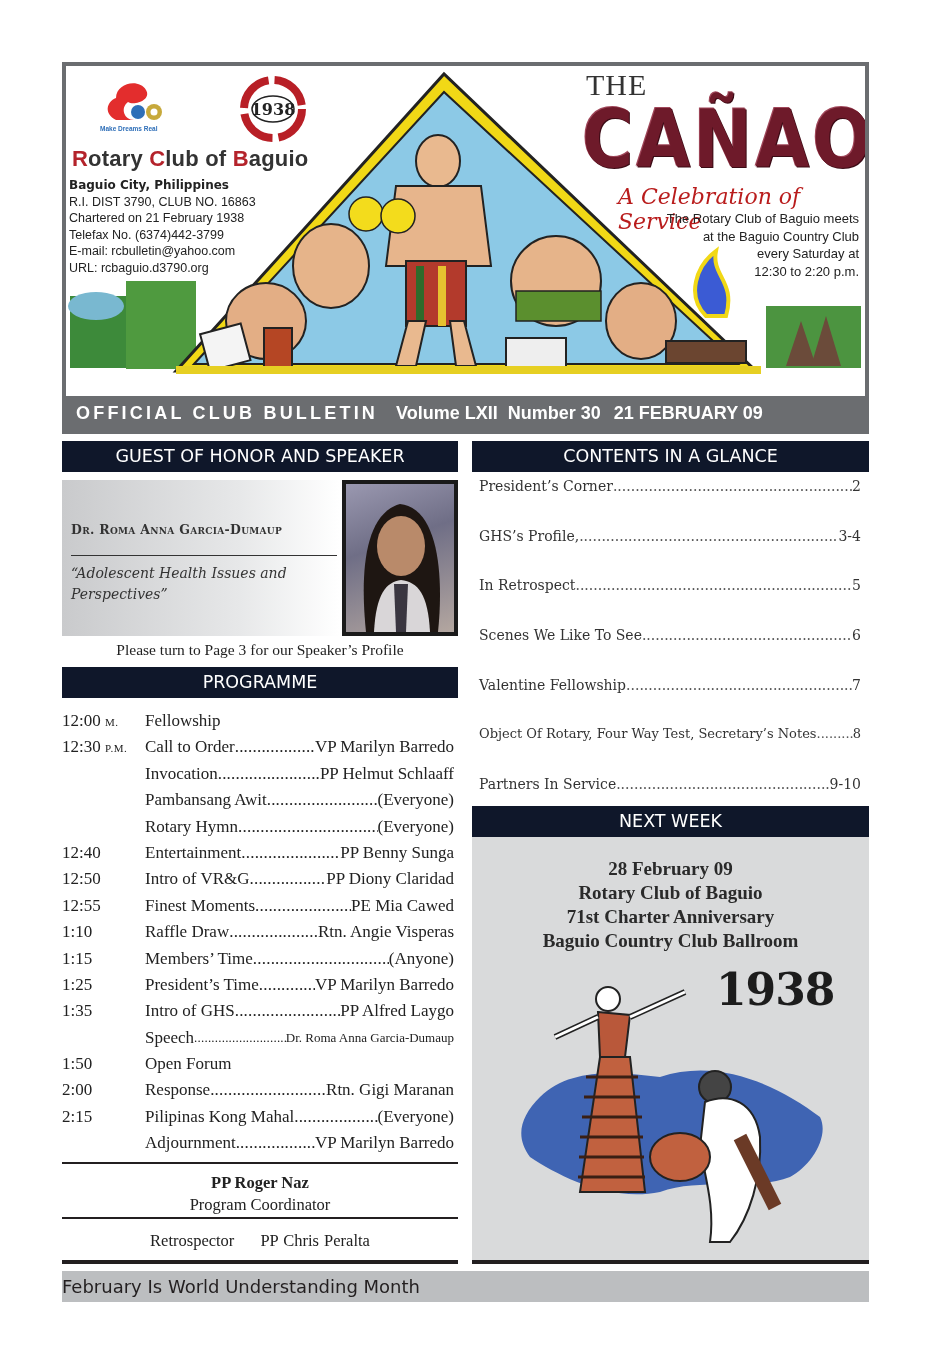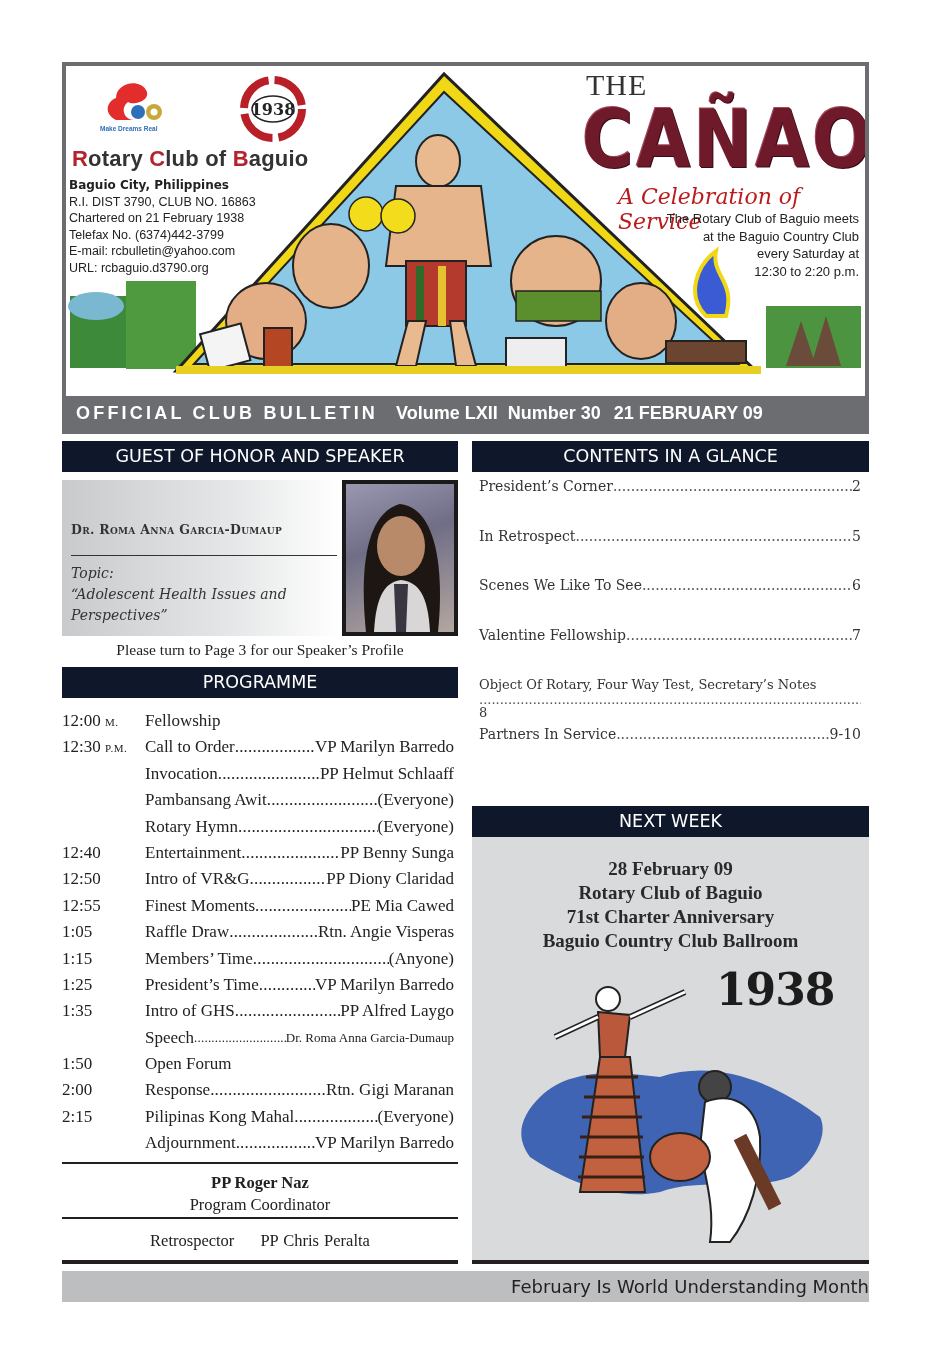--- a/index.html
+++ b/index.html
@@ -83,31 +83,31 @@
   .retro { position: absolute; left: 62px; top: 1231px; width: 396px; text-align: center; font-family: "Liberation Serif", serif; font-size: 16.5px; color: #222; word-spacing: 1px; }
   .retro span + span { margin-left: 26px; }
 
   
   .contents { position: absolute; left: 472px; top: 472px; width: 397px; font-family: "DejaVu Serif", serif; font-size: 14px; color: #333; }
   .toc-row { display: flex; height: 49.7px; padding: 6px 8px 0 7px; white-space: nowrap; }
   .toc-row .t { flex: none; }
   .toc-row .dots { flex: 1; overflow: hidden; color: #555; }
   .toc-row .dots::before { content: "..........................................................................................................................."; }
   .toc-row .p { flex: none; }
-  .toc-row.small { font-size: 13px; flex-direction: column; }
+  .toc-row.small { font-size: 13px; }
 
   
   .nextweek-box { position: absolute; left: 472px; top: 837px; width: 397px; height: 424px; background: #d9dadb; }
   .nw-text { position: absolute; left: 0; top: 20px; width: 397px; text-align: center; font-family: "Liberation Serif", serif; font-weight: bold; font-size: 19px; line-height: 24px; color: #2a2a2a; }
   .nw-year { position: absolute; left: 244px; top: 127px; font-family: "DejaVu Serif", serif; font-weight: bold; font-size: 44px; color: #1c1c1c; letter-spacing: -1px; }
   .nw-art { position: absolute; left: 28px; top: 140px; width: 340px; height: 280px; }
 
   .footer-bar {
     position: absolute; left: 62px; top: 1271px; width: 807px; height: 31px; background: #bcbec0;
-    text-align: right; font-family: "DejaVu Sans", sans-serif; font-size: 18px; line-height: 31px; color: #231f20;
+    text-align: left; font-family: "DejaVu Sans", sans-serif; font-size: 18px; line-height: 31px; color: #231f20;
   }
 </style>
 </head>
 <body>
 
 <div class="masthead">
   <div class="mast-inner">
 
     <svg class="mural" viewBox="0 0 799 336">
 
@@ -195,21 +195,20 @@
     <span>21 FEBRUARY 09</span>
   </div>
 </div>
 
 <div class="sec-head" style="left:62px; top:441px; width:396px;">GUEST OF HONOR AND SPEAKER</div>
 
 <div class="ghs-box">
   <div class="ghs-name">Dr. Roma Anna Garcia-Dumaup</div>
   <div class="ghs-rule"></div>
   <div class="ghs-topic">
-    <div>Topic:</div>
     <div>“Adolescent Health Issues and Perspectives”</div>
   </div>
   <div class="ghs-photo">
     <div class="ghs-photo-inner">
       <svg viewBox="0 0 108 148" width="108" height="148">
         <path d="M20,148 C14,90 18,30 54,20 C92,24 98,90 92,148 Z" fill="#1e1612"></path>
         <ellipse cx="55" cy="62" rx="24" ry="30" fill="#b98a6a"></ellipse>
         <path d="M28,148 C30,110 40,98 55,96 C72,98 82,110 84,148 Z" fill="#d9d6d8"></path>
         <path d="M48,100 L62,100 L60,148 L50,148 Z" fill="#3a3640"></path>
       </svg>
@@ -277,21 +276,21 @@
   </div>
   <div class="prog-row">
     <div class="prog-time">12:55</div>
     <div class="prog-item">
         <span class="act">Finest Moments</span>
         <span class="dots"></span>
         <span class="who">PE Mia Cawed</span>
       </div>
   </div>
   <div class="prog-row">
-    <div class="prog-time">1:05</div>
+    <div class="prog-time">1:10</div>
     <div class="prog-item">
         <span class="act">Raffle Draw</span>
         <span class="dots"></span>
         <span class="who">Rtn. Angie Visperas</span>
       </div>
   </div>
   <div class="prog-row">
     <div class="prog-time">1:15</div>
     <div class="prog-item">
         <span class="act">Members’ Time</span>
@@ -366,20 +365,25 @@
 </div>
 <div class="rule-thick" style="left:62px; top:1260px; width:396px; height:4px;"></div>
 
 <div class="sec-head" style="left:472px; top:441px; width:397px;">CONTENTS IN A GLANCE</div>
 
 <div class="contents">
   <div class="toc-row">
       <span class="t">President’s Corner</span>
       <span class="dots"></span>
       <span class="p">2</span>
+    </div>
+  <div class="toc-row">
+      <span class="t">GHS’s Profile,</span>
+      <span class="dots"></span>
+      <span class="p">3-4</span>
     </div>
   <div class="toc-row">
       <span class="t">In Retrospect</span>
       <span class="dots"></span>
       <span class="p">5</span>
     </div>
   <div class="toc-row">
       <span class="t">Scenes We Like To See</span>
       <span class="dots"></span>
       <span class="p">6</span>

